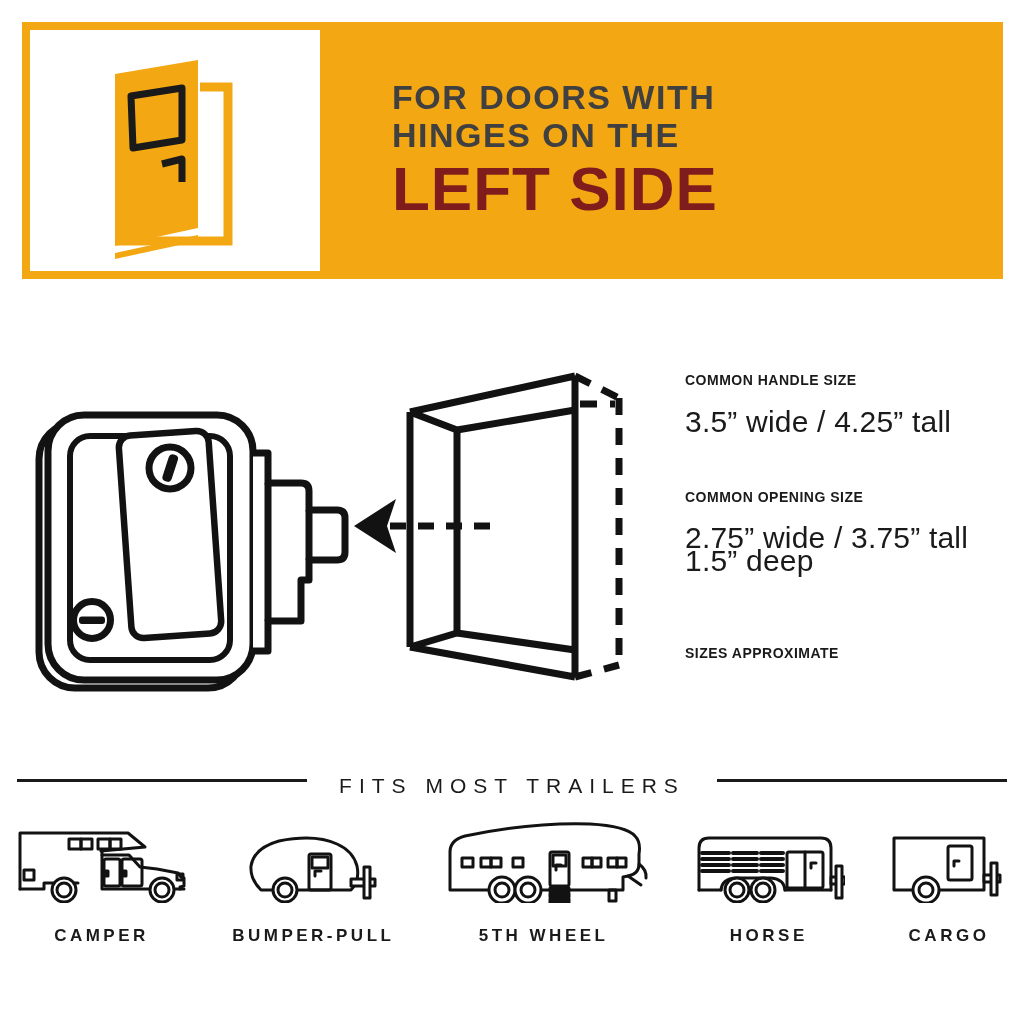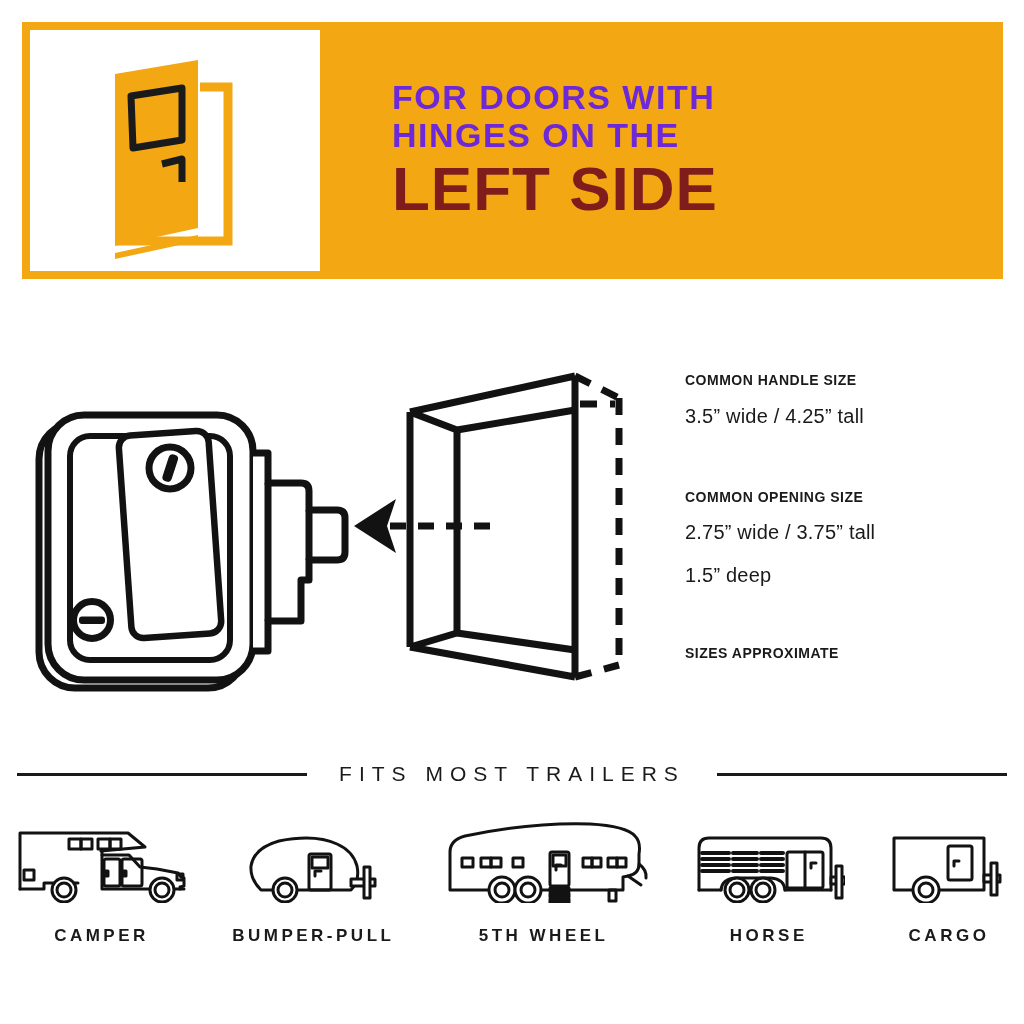--- a/index.html
+++ b/index.html
@@ -4,35 +4,35 @@
 <style>
   html,body{margin:0;padding:0;background:#fff;}
   .page{position:relative;width:1024px;height:1024px;background:#ffffff;overflow:hidden;
         font-family:"Liberation Sans",sans-serif;color:#1a1a1a;}
 
   
   .banner{position:absolute;left:22px;top:22px;width:981px;height:257px;background:#F3A712;}
   .icon-box{position:absolute;left:8px;top:8px;width:290px;height:241px;background:#ffffff;
             display:flex;align-items:center;justify-content:center;}
   .banner-text{position:absolute;left:370px;top:56px;line-height:1;}
-  .banner-line{font-size:34px;font-weight:700;letter-spacing:1.5px;line-height:38px;color:#6d28d9;}
+  .banner-line{font-size:34px;font-weight:700;letter-spacing:1.5px;line-height:38px;color:#404040;}
   .banner-big{font-size:62px;font-weight:700;letter-spacing:1px;margin-top:4px;color:#7f1d1d;}
 
   
   .lock-svg{position:absolute;left:25px;top:383px;}
   .opening-svg{position:absolute;left:330px;top:358px;}
   .specs{position:absolute;left:685px;top:0;width:335px;}
   .spec-h{position:absolute;left:0;font-size:14px;font-weight:700;letter-spacing:0.5px;white-space:nowrap;}
-  .spec-v{position:absolute;left:0;font-size:20px;font-weight:400;letter-spacing:0.2px;white-space:nowrap;text-align:center;}
+  .spec-v{position:absolute;left:0;font-size:30px;font-weight:400;letter-spacing:0.2px;white-space:nowrap;text-align:center;}
 
   
   .divider{position:absolute;left:0;top:762px;width:1024px;display:flex;align-items:center;
            justify-content:center;gap:32px;}
   .rule{width:290px;height:3px;background:#1a1a1a;}
-  .divider-label{font-size:21px;font-weight:500;letter-spacing:7px;white-space:nowrap;}
+  .divider-label{font-size:21px;font-weight:500;letter-spacing:7px;white-space:nowrap;margin-top:12px;}
 
   
   .trailers{position:absolute;left:14px;top:824px;width:996px;height:122px;
             display:flex;justify-content:space-between;align-items:flex-end;}
   .trailer{display:flex;flex-direction:column;align-items:center;}
   .t-label{font-size:17px;font-weight:700;letter-spacing:3.5px;margin-top:23px;white-space:nowrap;}
   svg{display:block;}
 </style>
 </head>
 <body>
@@ -100,21 +100,21 @@
     </g>
 
     <polygon points="24,168 66,141 57,168 66,195" fill="#121212"></polygon>
   </svg>
 
   <div class="specs">
     <div class="spec-h" style="top:372px">COMMON HANDLE SIZE</div>
     <div class="spec-v" style="top:405px">3.5” wide / 4.25” tall</div>
     <div class="spec-h" style="top:489px">COMMON OPENING SIZE</div>
     <div class="spec-v" style="top:521px">2.75” wide / 3.75” tall</div>
-    <div class="spec-v" style="top:564px">1.5” deep</div>
+    <div class="spec-v" style="top:544px">1.5” deep</div>
     <div class="spec-h" style="top:645px">SIZES APPROXIMATE</div>
   </div>
 
   <div class="divider">
     <span class="rule"></span>
     <span class="divider-label">FITS MOST TRAILERS</span>
     <span class="rule"></span>
   </div>
 
   <div class="trailers">

